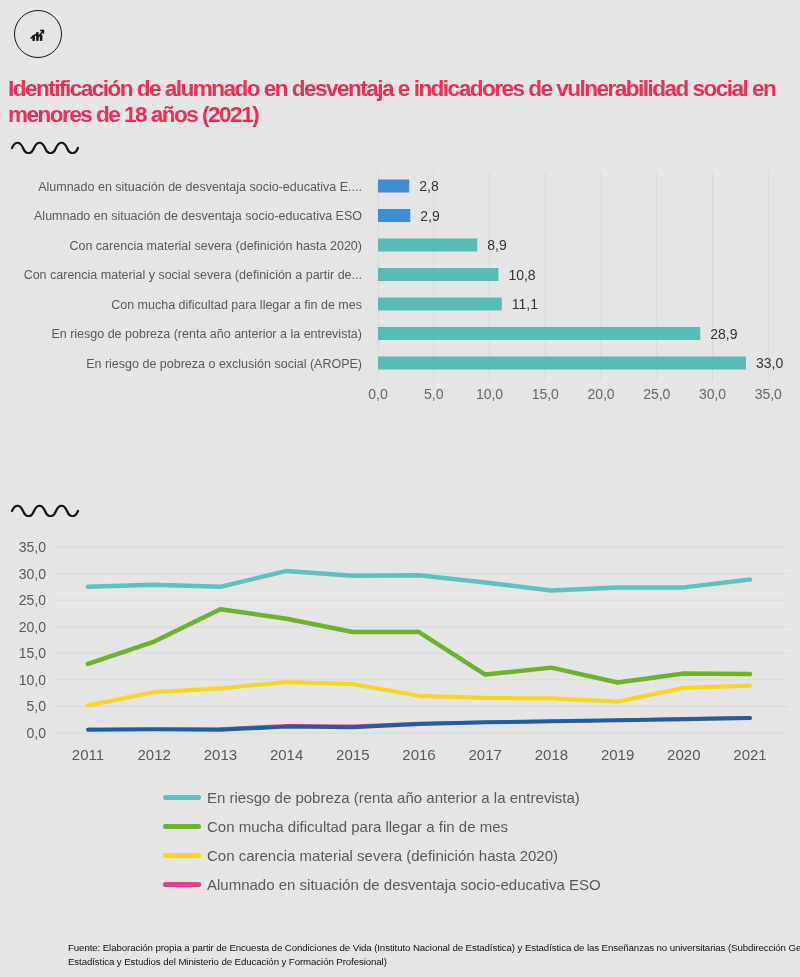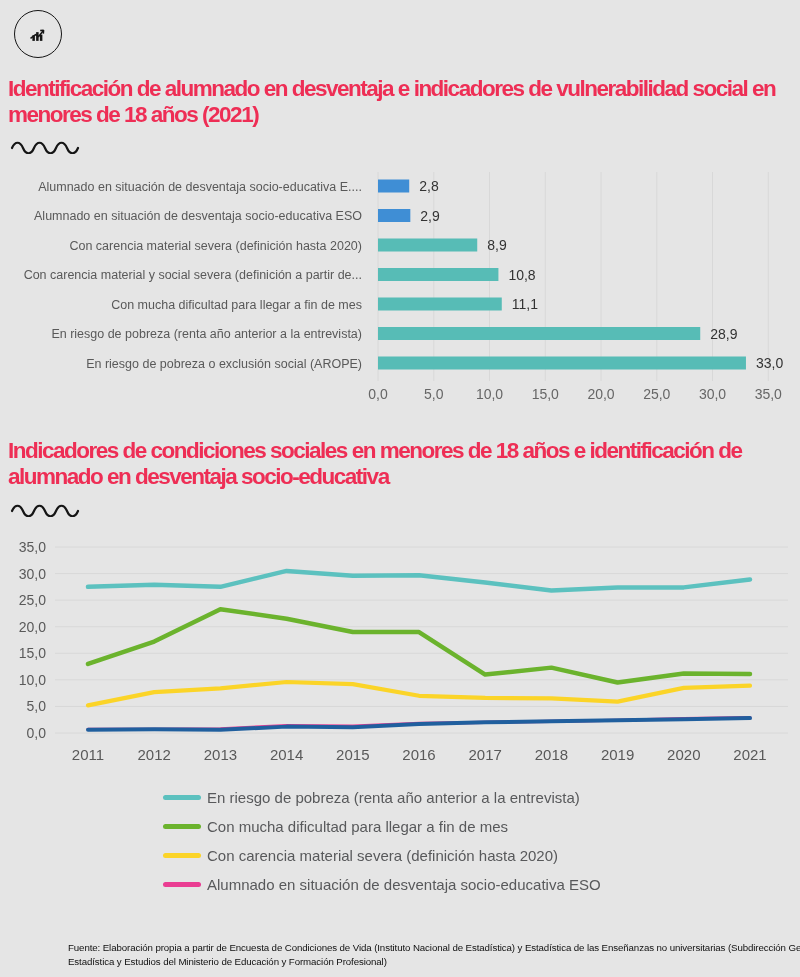--- a/index.html
+++ b/index.html
@@ -79,21 +79,20 @@
       <rect x="378" y="127.5" width="123.765" height="13" fill="#57bcb6"></rect>
       <text x="511.765" y="139" font-size="14" fill="#333333">11,1</text>
       <text x="362" y="168" text-anchor="end" font-size="12.5" fill="#595959">En riesgo de pobreza (renta año anterior a la entrevista)</text>
       <rect x="378" y="157" width="322.235" height="13" fill="#57bcb6"></rect>
       <text x="710.235" y="168.5" font-size="14" fill="#333333">28,9</text>
       <text x="362" y="197.5" text-anchor="end" font-size="12.5" fill="#595959">En riesgo de pobreza o exclusión social (AROPE)</text>
       <rect x="378" y="186.5" width="367.95" height="13" fill="#57bcb6"></rect>
       <text x="755.95" y="198" font-size="14" fill="#333333">33,0</text>
     </svg>
 
-  <h1 class="title" id="title2">Indicadores de condiciones sociales en menores de 18 años e identificación de alumnado en desventaja socio-educativa</h1>
 
   <svg id="squiggle2" class="squiggle" width="76" height="16">
     <path d="M3 10 c3 -7 8 -7 11 0 s8 7 11 0 s8 -7 11 0 s8 7 11 0 s8 -7 11 0 s8 7 11 0" fill="none" stroke="#151515" stroke-width="2.2" stroke-linecap="round"></path>
   </svg>
 
   <svg id="line-chart-svg" class="chart-svg" width="800" height="242">
       <line x1="55" y1="198" x2="788" y2="198" stroke="#d8d8d8" stroke-width="1"></line>
       <text x="46" y="203" text-anchor="end" font-size="14" fill="#595959">0,0</text>
       <line x1="55" y1="171.42857142857144" x2="788" y2="171.42857142857144" stroke="#d8d8d8" stroke-width="1"></line>
       <text x="46" y="176.42857142857144" text-anchor="end" font-size="14" fill="#595959">5,0</text>

